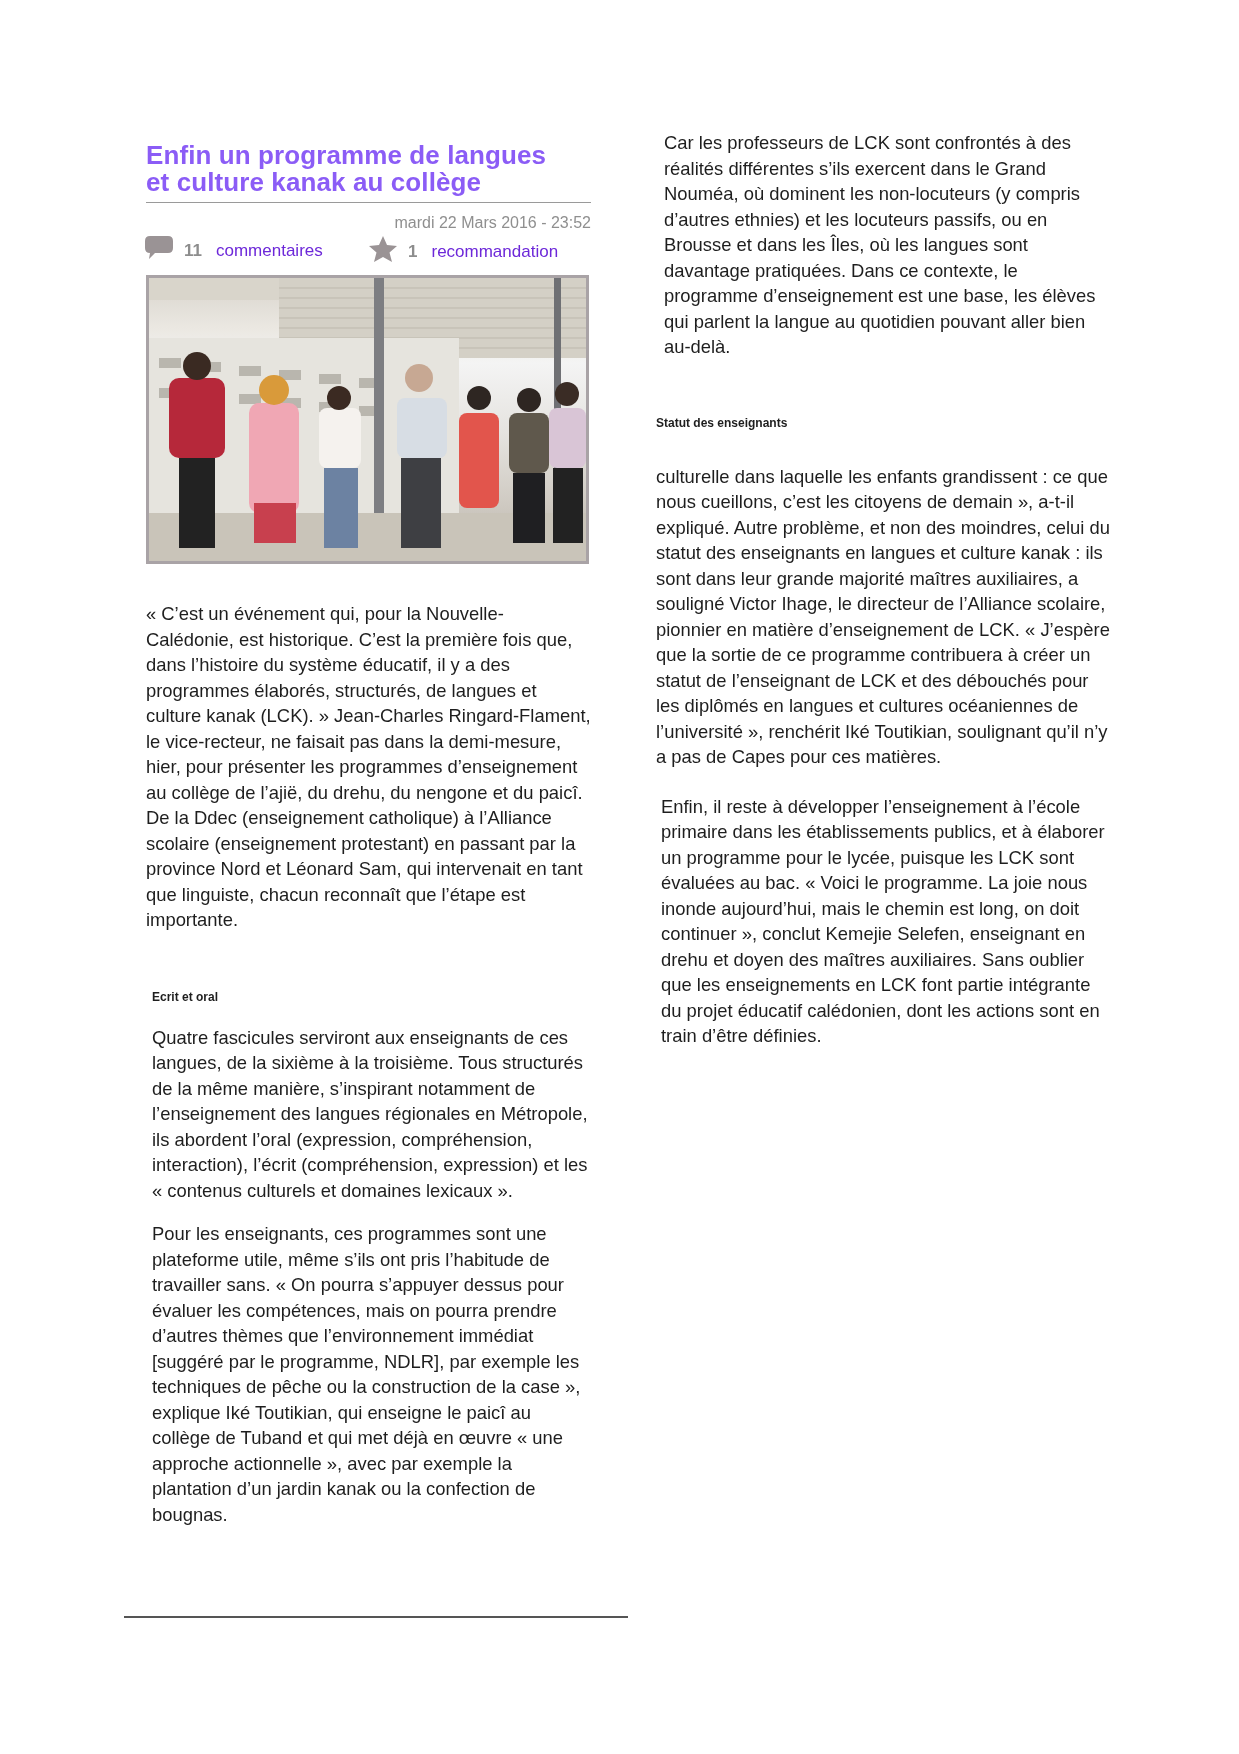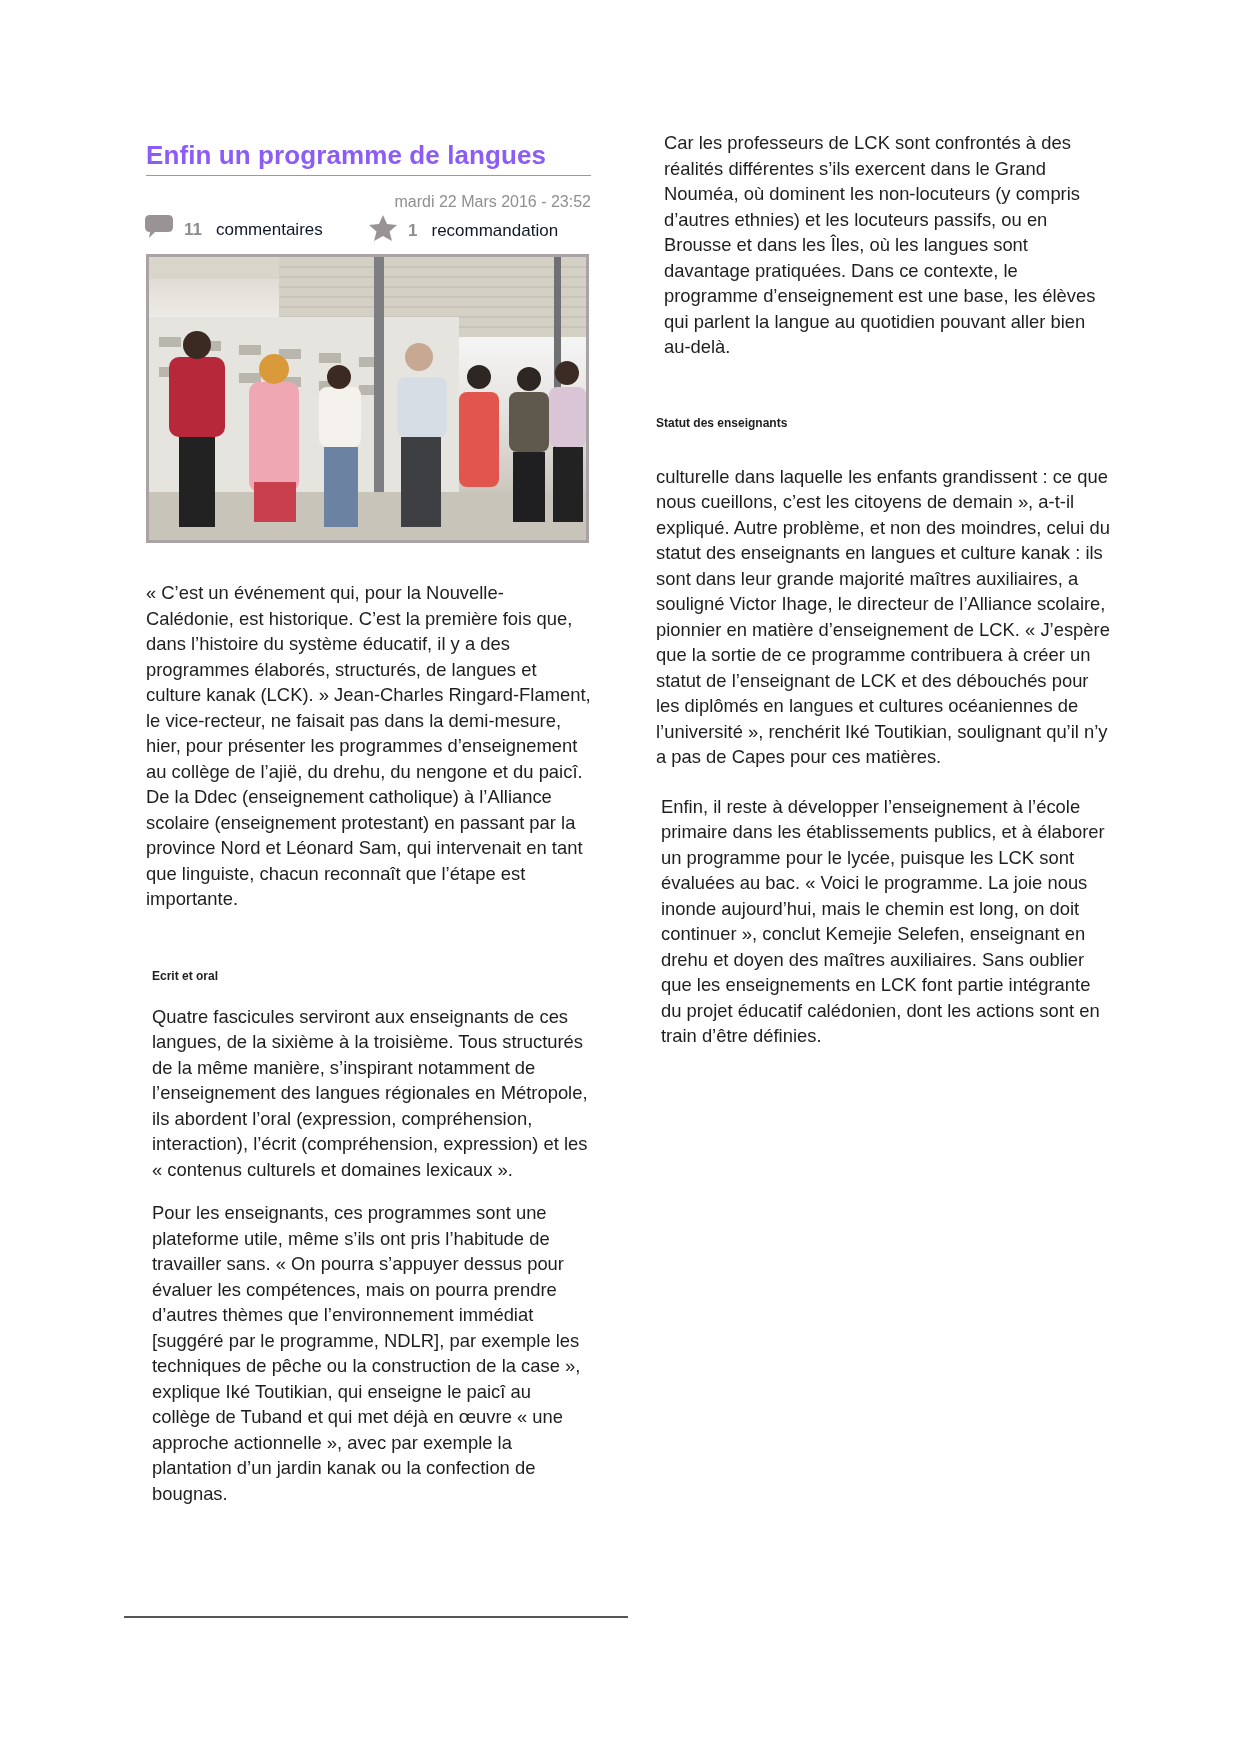--- a/index.html
+++ b/index.html
@@ -3,41 +3,42 @@
 <meta charset="utf-8">
 <style>
   html, body { margin: 0; padding: 0; background: #ffffff; }
   body { width: 1239px; height: 1754px; position: relative; font-family: "Liberation Sans", sans-serif; color: #1e1e1e; }
   .page { position: absolute; left: 0; top: 0; width: 1239px; height: 1754px; }
   .col-left { position: absolute; left: 146px; top: 142px; width: 445px; }
   .col-right { position: absolute; left: 656px; top: 130px; width: 455px; }
 
   .title { color: #8b5cf6; font-weight: bold; font-size: 26px; line-height: 27px; margin: 0; letter-spacing: 0.1px; }
   .title-rule { height: 1px; background: #9a9a9a; margin-top: 6px; width: 445px; }
-  .date { text-align: right; color: #8f8f8f; font-size: 16px; margin-top: 16px; line-height: 20px; }
+  .date { text-align: right; color: #8f8f8f; font-size: 16px; margin-top: 10px; line-height: 20px; }
   .meta { position: relative; height: 30px; margin-top: 2px; }
   .meta .item { position: absolute; top: 0; display: flex; align-items: center; font-size: 17px; }
   .meta .count { color: #8d8d8d; font-weight: bold; margin-left: 10px; }
-  .meta .lbl { color: #0f172a; margin-left: 14px; }
+  .meta .lbl { color: #6d28d9; margin-left: 14px; }
   .photo { margin-top: 10px; width: 443px; height: 289px; border: 3px solid #a9a3a6; box-sizing: border-box; position: relative; overflow: hidden;
     background: linear-gradient(180deg, #d8d4cc 0%, #ebe8e2 18%, #f4f4f4 30%, #e5e3df 55%, #cfcac2 80%, #b8b2a8 100%); }
 
   p.body { font-size: 18.4px; line-height: 25.5px; margin: 0; }
   h2.sub { font-size: 12px; font-weight: bold; margin: 0; line-height: 24px; }
 
   .bottom-rule { position: absolute; left: 124px; top: 1616px; width: 504px; height: 2px; background: #555; }
 </style>
 </head>
 <body>
 
 <div class="page">
 
   <div class="col-left">
     <h1 class="title">
       <span>Enfin un programme de langues</span><br>
+      <span>et culture kanak au collège</span>
     </h1>
     <div class="title-rule"></div>
     <div class="date">mardi 22 Mars 2016 - 23:52</div>
 
     <div class="meta">
       <div class="item" style="left:-2px;">
         <span>
           <svg width="30" height="26" viewBox="0 0 30 26">
             <path d="M6 1 H24 Q29 1 29 6 V13 Q29 18 24 18 H11 L5 24 L6 18 Q1 18 1 13 V6 Q1 1 6 1 Z" fill="#9a9395"></path>
           </svg>

